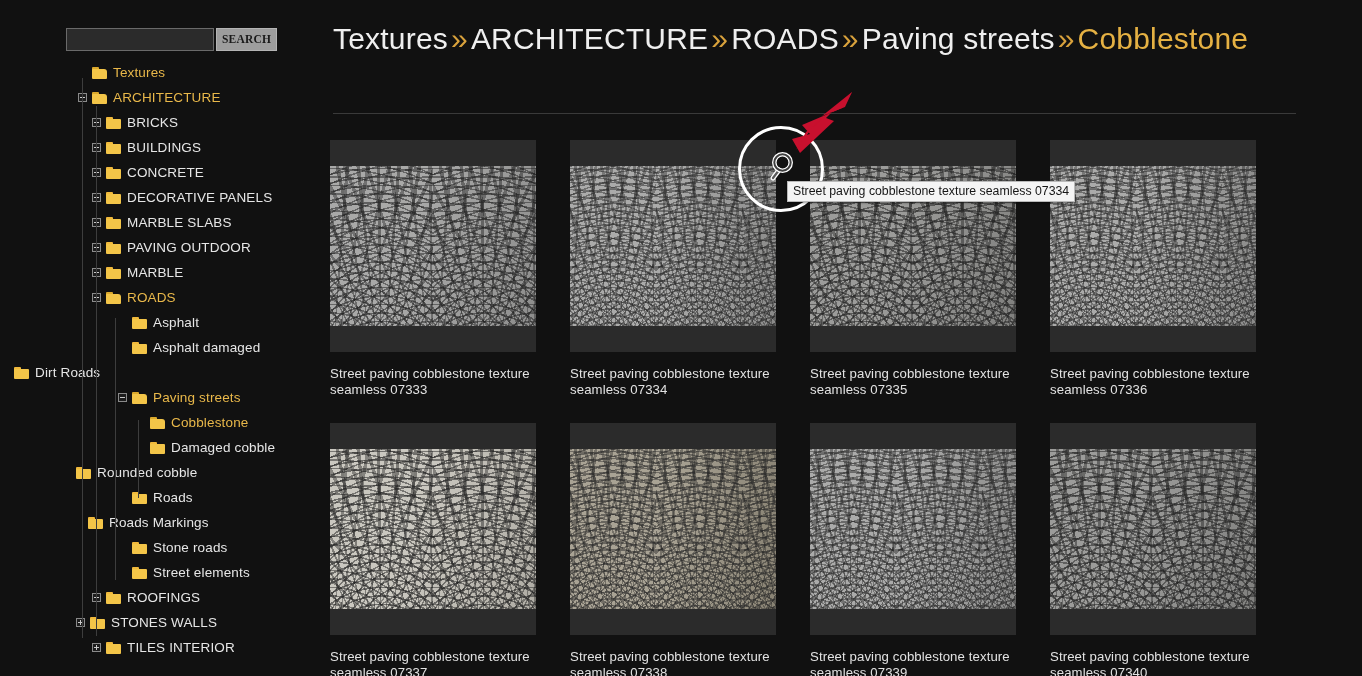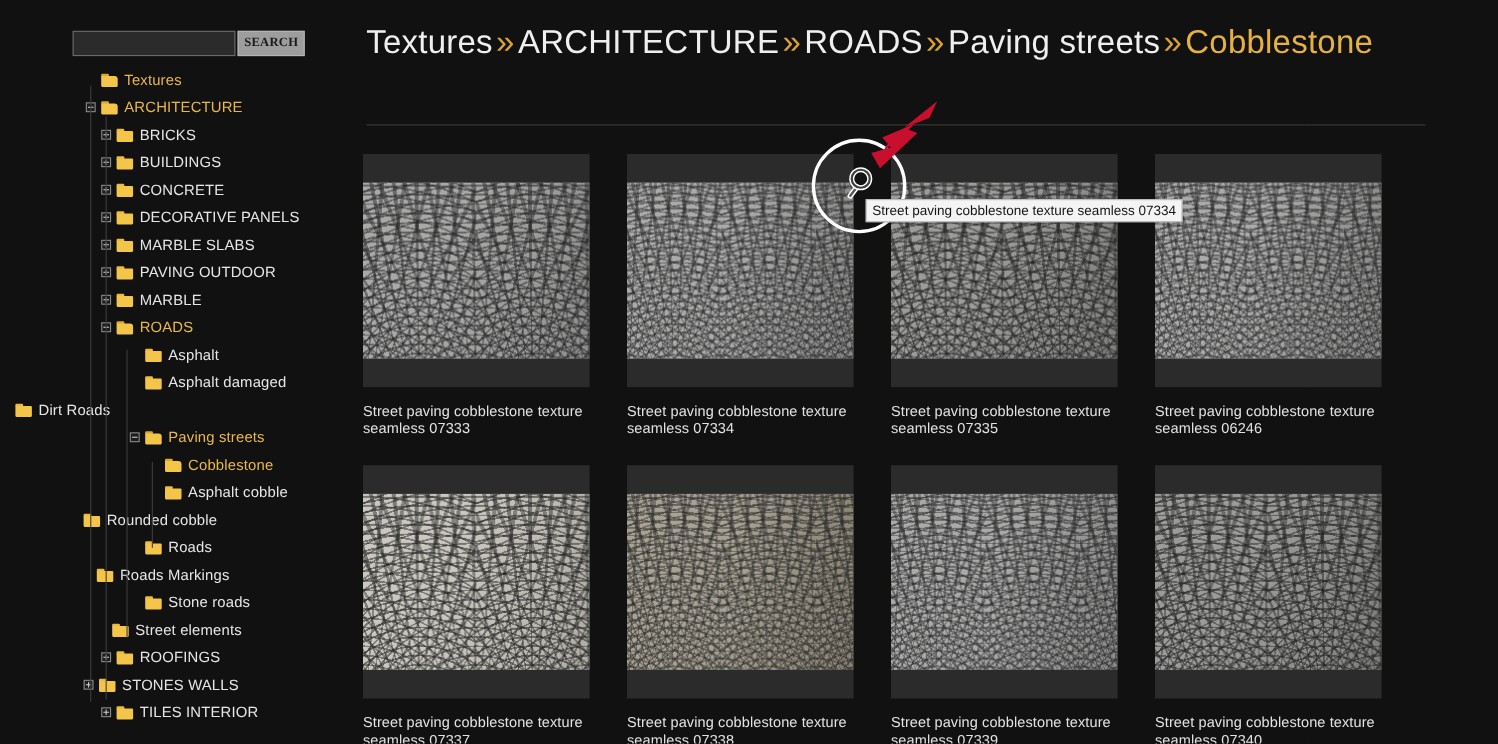--- a/index.html
+++ b/index.html
@@ -397,21 +397,21 @@
             <span class="body"></span>
           </span>
           <span class="label gold">Cobblestone</span>
         </div>
         <div class="node" style="padding-left: 136px;">
           <span class="toggle none"></span>
           <span class="folder">
             <span class="tab"></span>
             <span class="body"></span>
           </span>
-          <span class="label">Asphalt cobble</span>
+          <span class="label">Damaged cobble</span>
         </div>
         <div class="node" style="padding-left: 62px;">
           <span class="toggle none"></span>
           <span class="folder">
             <span class="tab"></span>
             <span class="body"></span>
           </span>
           <span class="label">Rounded cobble</span>
         </div>
         <div class="node" style="padding-left: 118px;">
@@ -431,21 +431,21 @@
           <span class="label">Roads Markings</span>
         </div>
         <div class="node" style="padding-left: 118px;">
           <span class="toggle none"></span>
           <span class="folder">
             <span class="tab"></span>
             <span class="body"></span>
           </span>
           <span class="label">Stone roads</span>
         </div>
-        <div class="node" style="padding-left: 88px;">
+        <div class="node" style="padding-left: 118px;">
           <span class="toggle none"></span>
           <span class="folder">
             <span class="tab"></span>
             <span class="body"></span>
           </span>
           <span class="label">Street elements</span>
         </div>
         <div class="node" style="padding-left: 92px;">
           <span class="toggle plus"></span>
           <span class="folder">
@@ -520,21 +520,21 @@
         <div class="cell">
           <div class="thumb">
             <div class="img cob cob-a cob-dark"></div>
           </div>
           <div class="caption">Street paving cobblestone texture seamless 07335</div>
         </div>
         <div class="cell">
           <div class="thumb">
             <div class="img cob cob-b cob-gray"></div>
           </div>
-          <div class="caption">Street paving cobblestone texture seamless 06246</div>
+          <div class="caption">Street paving cobblestone texture seamless 07336</div>
         </div>
         <div class="cell">
           <div class="thumb">
             <div class="img cob cob-a cob-light"></div>
           </div>
           <div class="caption">Street paving cobblestone texture seamless 07337</div>
         </div>
         <div class="cell">
           <div class="thumb">
             <div class="img cob cob-b cob-warm"></div>

